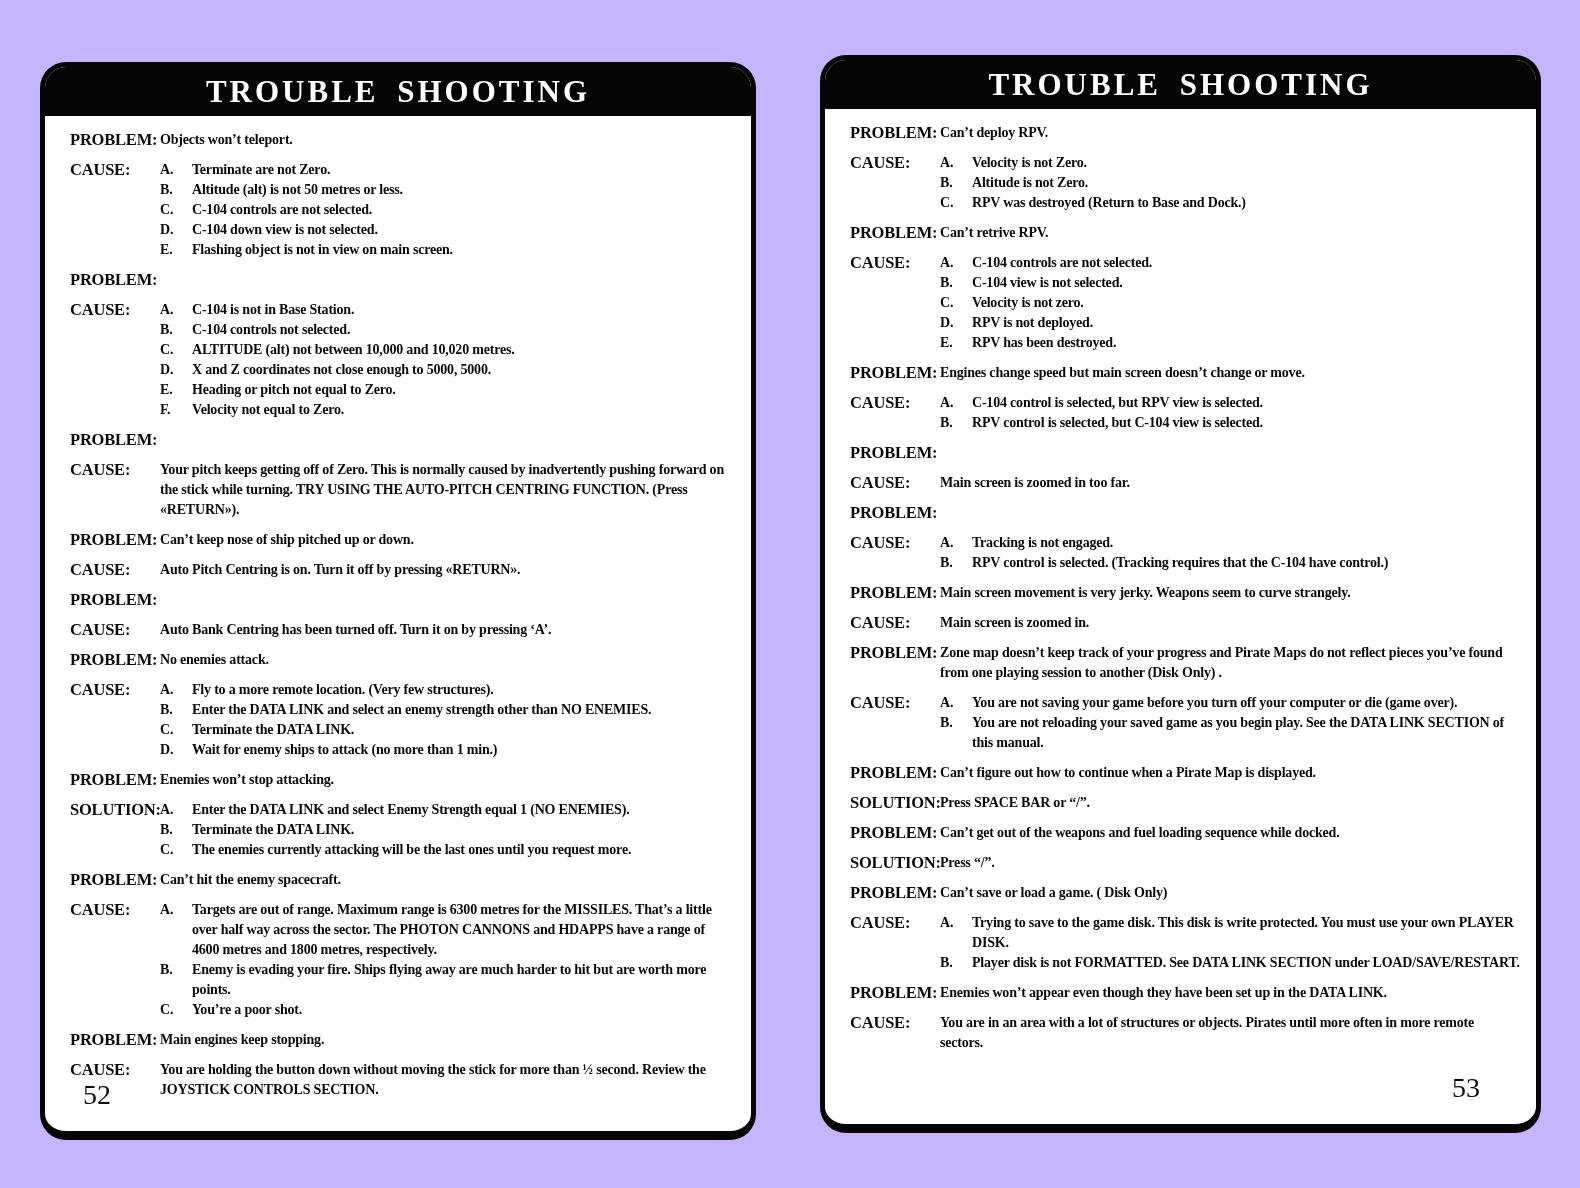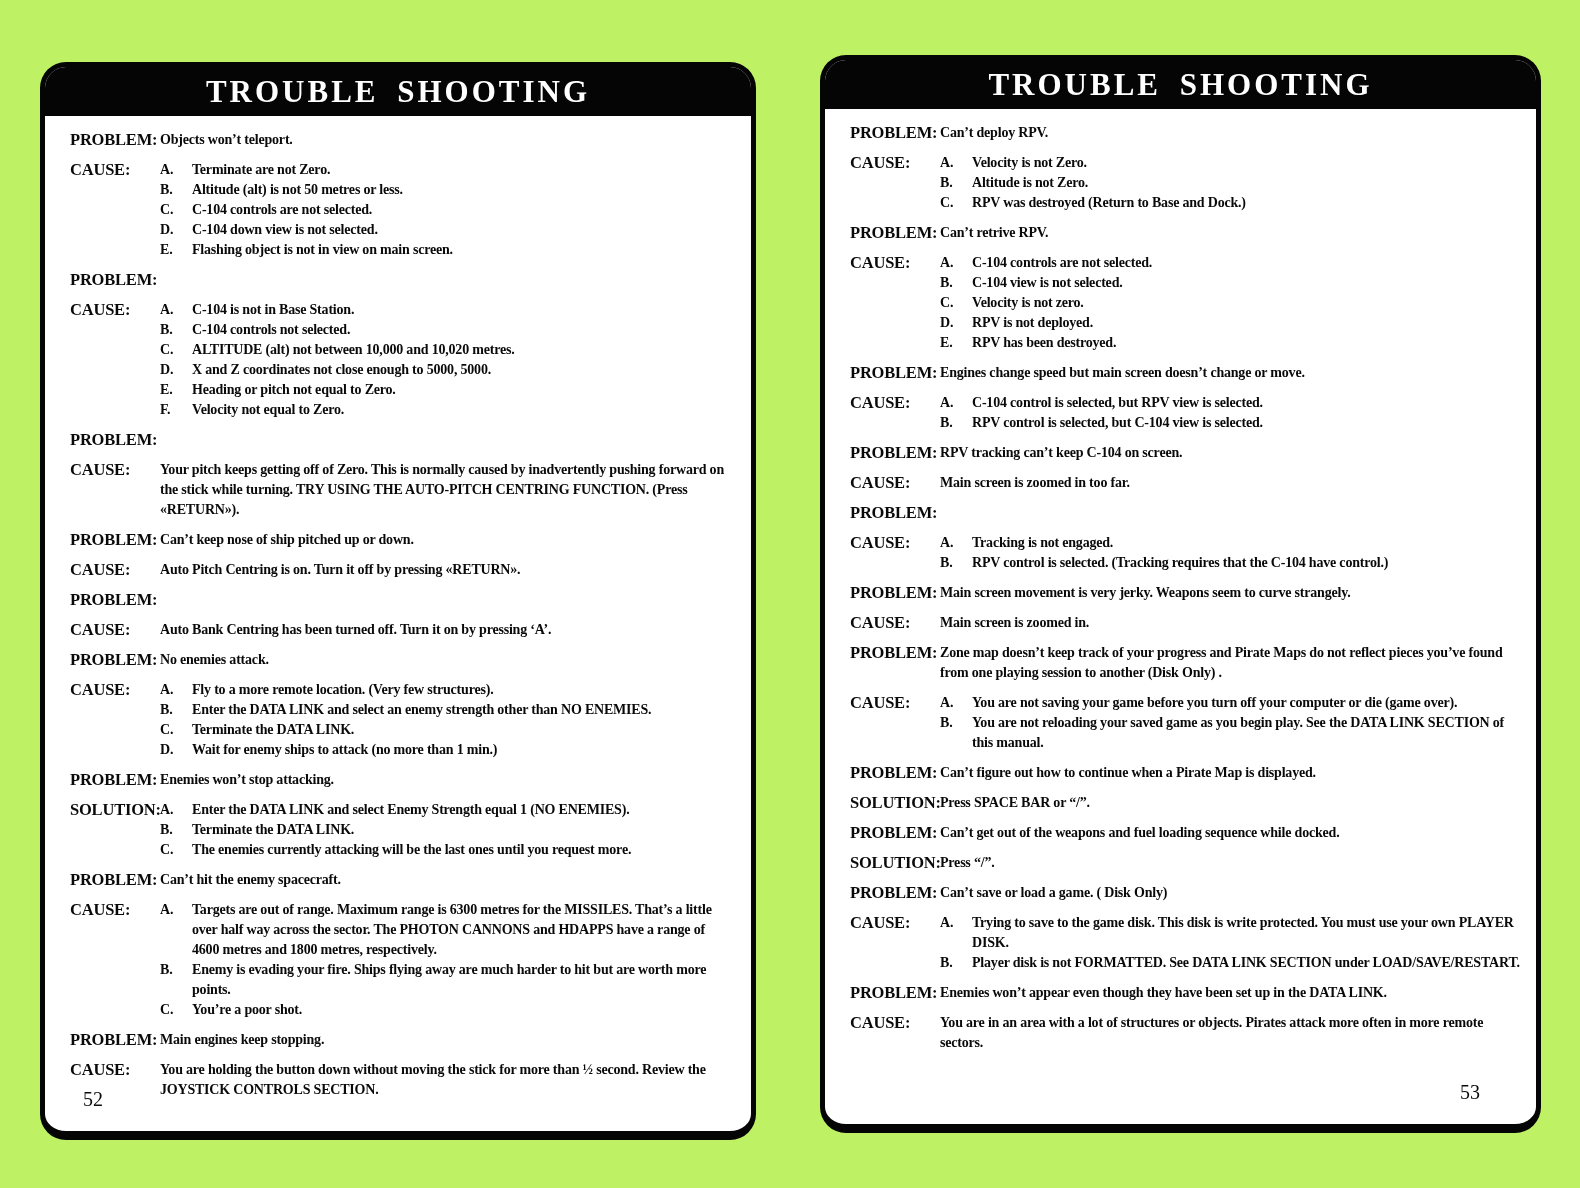--- a/index.html
+++ b/index.html
@@ -1,31 +1,31 @@
 <!DOCTYPE html>
 <html><head>
 <meta charset="utf-8">
 <style>
   html,body{margin:0;padding:0;background:#ffffff;}
-  .canvas{position:relative;width:1580px;height:1188px;background:#bef264;overflow:hidden;
+  .canvas{position:relative;width:1580px;height:1188px;background:#c4b5fd;overflow:hidden;
           font-family:"Liberation Serif", serif;color:#0a0a0a;}
   .page{position:absolute;background:#ffffff;border:5px solid #050505;border-bottom-width:9px;
         border-radius:26px;overflow:hidden;box-sizing:border-box;}
   .page-left{left:40px;top:62px;width:716px;height:1078px;}
   .page-right{left:820px;top:55px;width:721px;height:1078px;}
   .page-header{background:#050505;height:49px;display:flex;align-items:center;justify-content:center;}
   .page-title{color:#ffffff;font-weight:700;font-size:31px;letter-spacing:3px;word-spacing:8px;
               font-family:"Liberation Serif", serif;}
   .entries{padding:14px 16px 0 25px;}
   .entry{display:grid;grid-template-columns:90px 1fr;margin-bottom:10px;}
   .entry-label{font-weight:700;font-size:16.5px;line-height:20px;letter-spacing:-0.2px;}
   .entry-content{font-weight:700;font-size:14px;line-height:20px;letter-spacing:-0.2px;}
   .item{display:grid;grid-template-columns:32px 1fr;}
   .item-letter{font-weight:700;}
-  .page-number{position:absolute;bottom:20px;font-size:20px;font-weight:400;}
+  .page-number{position:absolute;bottom:20px;font-size:28px;font-weight:400;}
   .page-number.pn-left{left:38px;}
   .page-number.pn-right{right:56px;}
 </style>
 </head>
 <body>
 
 <div class="canvas">
 
   <div class="page page-left">
     <div class="page-header">
@@ -261,21 +261,20 @@
               <div class="item-text">C-104 control is selected, but RPV view is selected.</div>
             </div>
             <div class="item">
               <div class="item-letter">B.</div>
               <div class="item-text">RPV control is selected, but C-104 view  is selected.</div>
             </div>
           </div>
         </div>
         <div class="entry">
           <div class="entry-label">PROBLEM:</div>
-          <div class="entry-content">RPV tracking can’t keep C-104 on screen.</div>
         </div>
         <div class="entry">
           <div class="entry-label">CAUSE:</div>
           <div class="entry-content">Main screen is zoomed in too far.</div>
         </div>
         <div class="entry">
           <div class="entry-label">PROBLEM:</div>
         </div>
         <div class="entry">
           <div class="entry-label">CAUSE:</div>
@@ -347,19 +346,19 @@
               <div class="item-text">Player disk is not FORMATTED. See DATA LINK SECTION under LOAD/SAVE/RESTART.</div>
             </div>
           </div>
         </div>
         <div class="entry">
           <div class="entry-label">PROBLEM:</div>
           <div class="entry-content">Enemies won’t appear even though they have been set up in the DATA LINK.</div>
         </div>
         <div class="entry">
           <div class="entry-label">CAUSE:</div>
-          <div class="entry-content">You are in an area with a lot of structures or objects. Pirates attack more often in more remote sectors.</div>
+          <div class="entry-content">You are in an area with a lot of structures or objects. Pirates until more often in more remote sectors.</div>
         </div>
       </div>
     <div class="page-number pn-right">53</div>
   </div>
 
 </div>
 
 </body></html>

